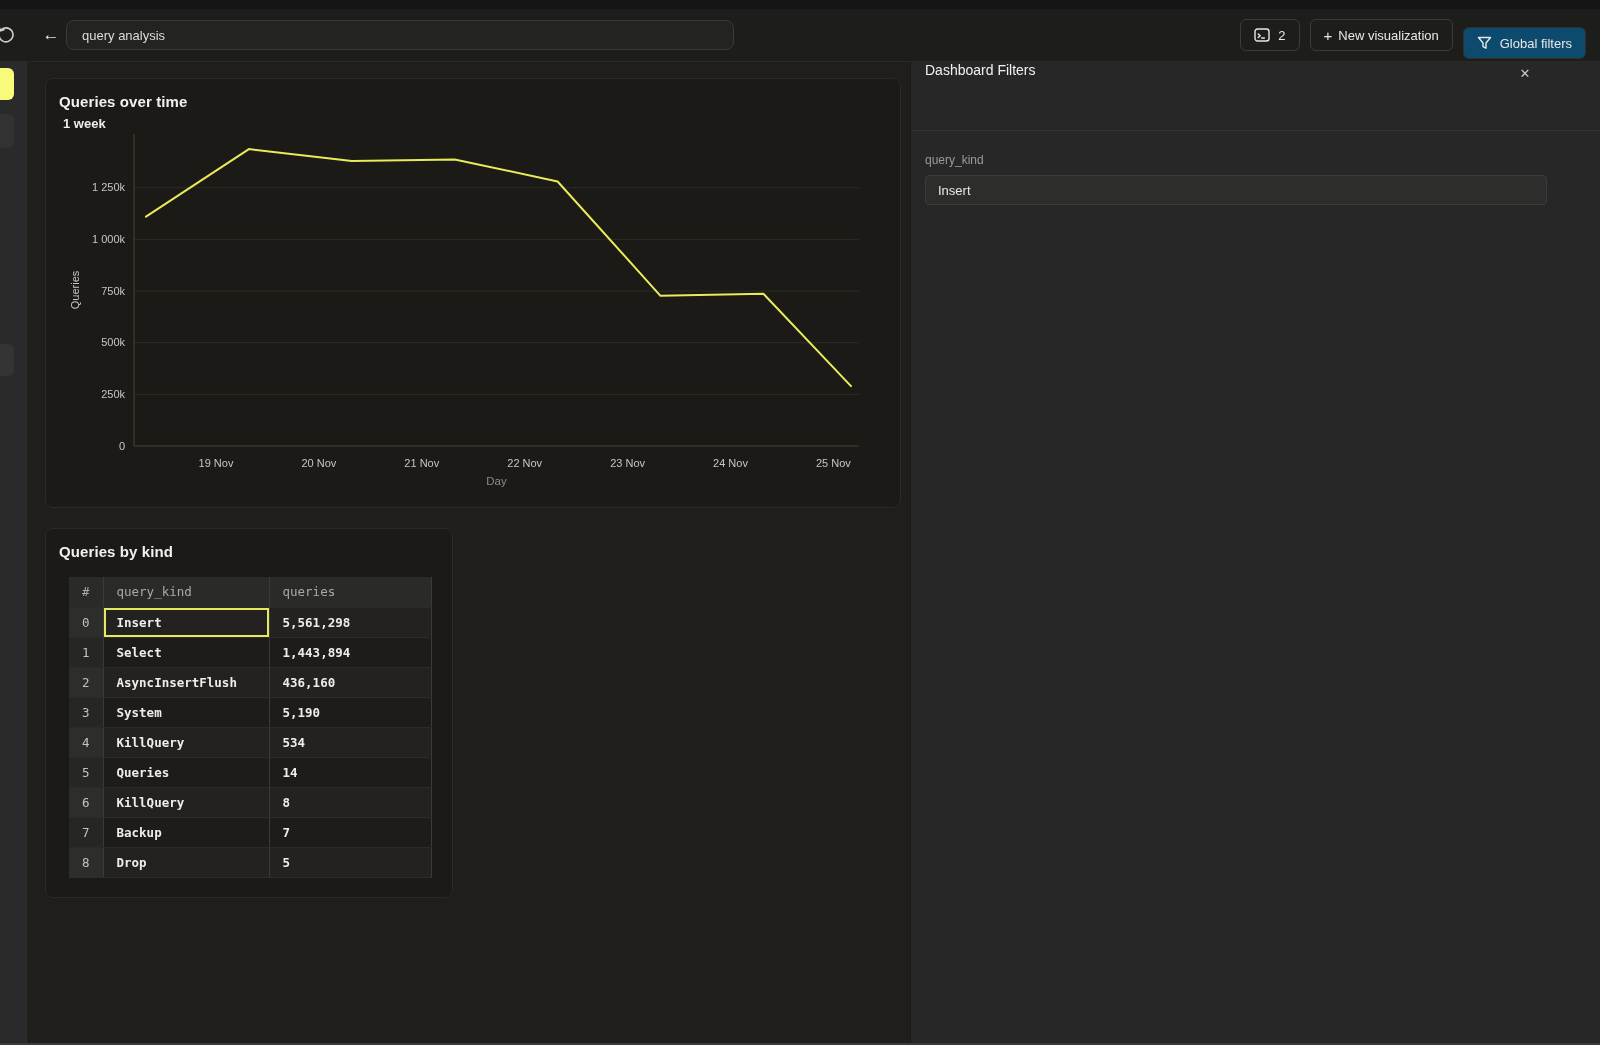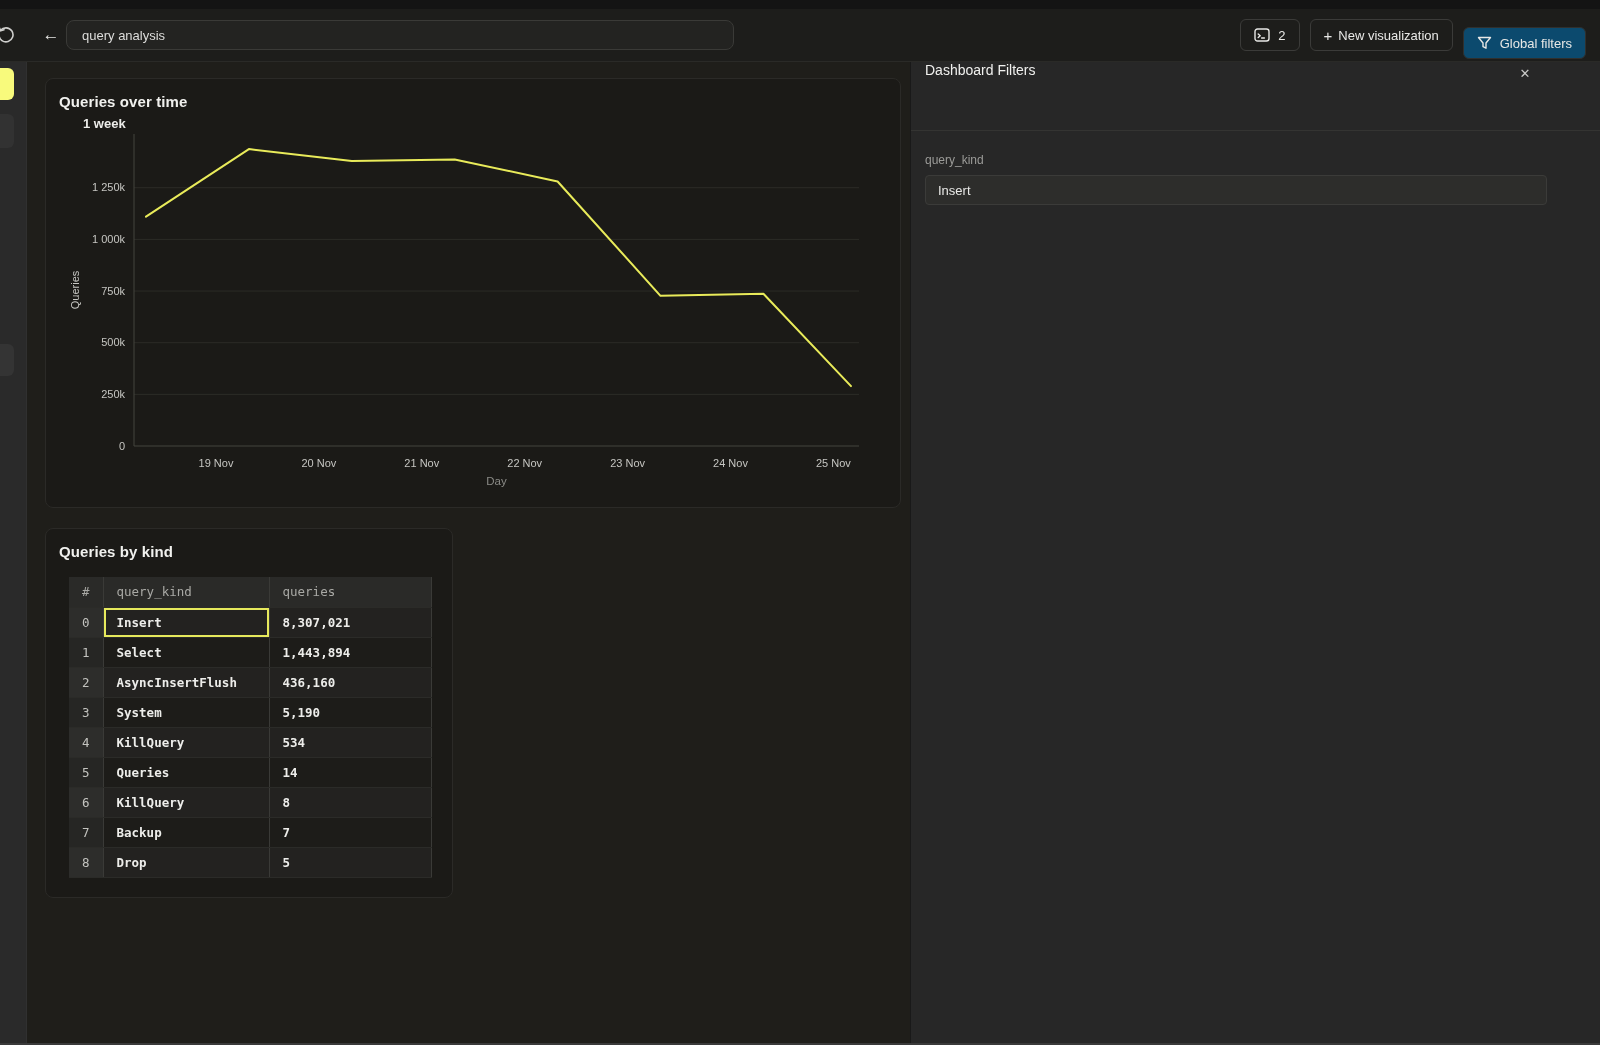--- a/index.html
+++ b/index.html
@@ -32,21 +32,21 @@
   .side-item.active { top:6px; height:32px; background:#f8fa7c; }
   .side-item.g1 { top:52px; height:34px; background:#323232; }
   .side-item.g2 { top:282px; height:32px; background:#343434; }
 
   .main { flex:1; background:#1f1e1a; position:relative; }
 
   .card { position:absolute; background:#1b1a17; border:1px solid #2b2a27; border-radius:8px; }
   .chart-card { left:18px; top:16px; width:856px; height:430px; }
   .table-card { left:18px; top:466px; width:408px; height:370px; }
   .card-title { position:absolute; left:13px; top:14px; font-size:15px; font-weight:700; color:#f1f1ee; letter-spacing:.1px; }
-  .card-subtitle { position:absolute; left:17px; top:37px; font-size:13px; font-weight:700; color:#eDedea;margin-left:20px; }
+  .card-subtitle { position:absolute; left:17px; top:37px; font-size:13px; font-weight:700; color:#eDedea; }
 
   .chart-svg { position:absolute; left:0; top:0; }
 
   
   .qtable { position:absolute; left:23px; top:48px; border-collapse:collapse; table-layout:fixed;
             font-family:"DejaVu Sans Mono", monospace; font-size:12.5px; }
   .qtable col.c-idx { width:34px; } .qtable col.c-kind { width:166px; } .qtable col.c-val { width:162px; }
   .qtable th, .qtable td { height:30px; padding:0; border-right:1px solid #3a3a37; border-bottom:1px solid #2b2b28; }
   .qtable th { background:#2a2a28; color:#a9a9a5; font-weight:400; text-align:left; padding-left:13px; }
   .qtable th.idx { text-align:center; padding-left:0; }
@@ -164,21 +164,21 @@
               <tr id="qtable-head">
                 <th class="idx">#</th>
                 <th>query_kind</th>
                 <th>queries</th>
               </tr>
             </thead>
           <tbody id="qtable-body">
               <tr class="even">
                 <td class="idx">0</td>
                 <td class="selected">Insert</td>
-                <td>8,307,021</td>
+                <td>5,561,298</td>
               </tr>
               <tr class="odd">
                 <td class="idx">1</td>
                 <td>Select</td>
                 <td>1,443,894</td>
               </tr>
               <tr class="even">
                 <td class="idx">2</td>
                 <td>AsyncInsertFlush</td>
                 <td>436,160</td>

